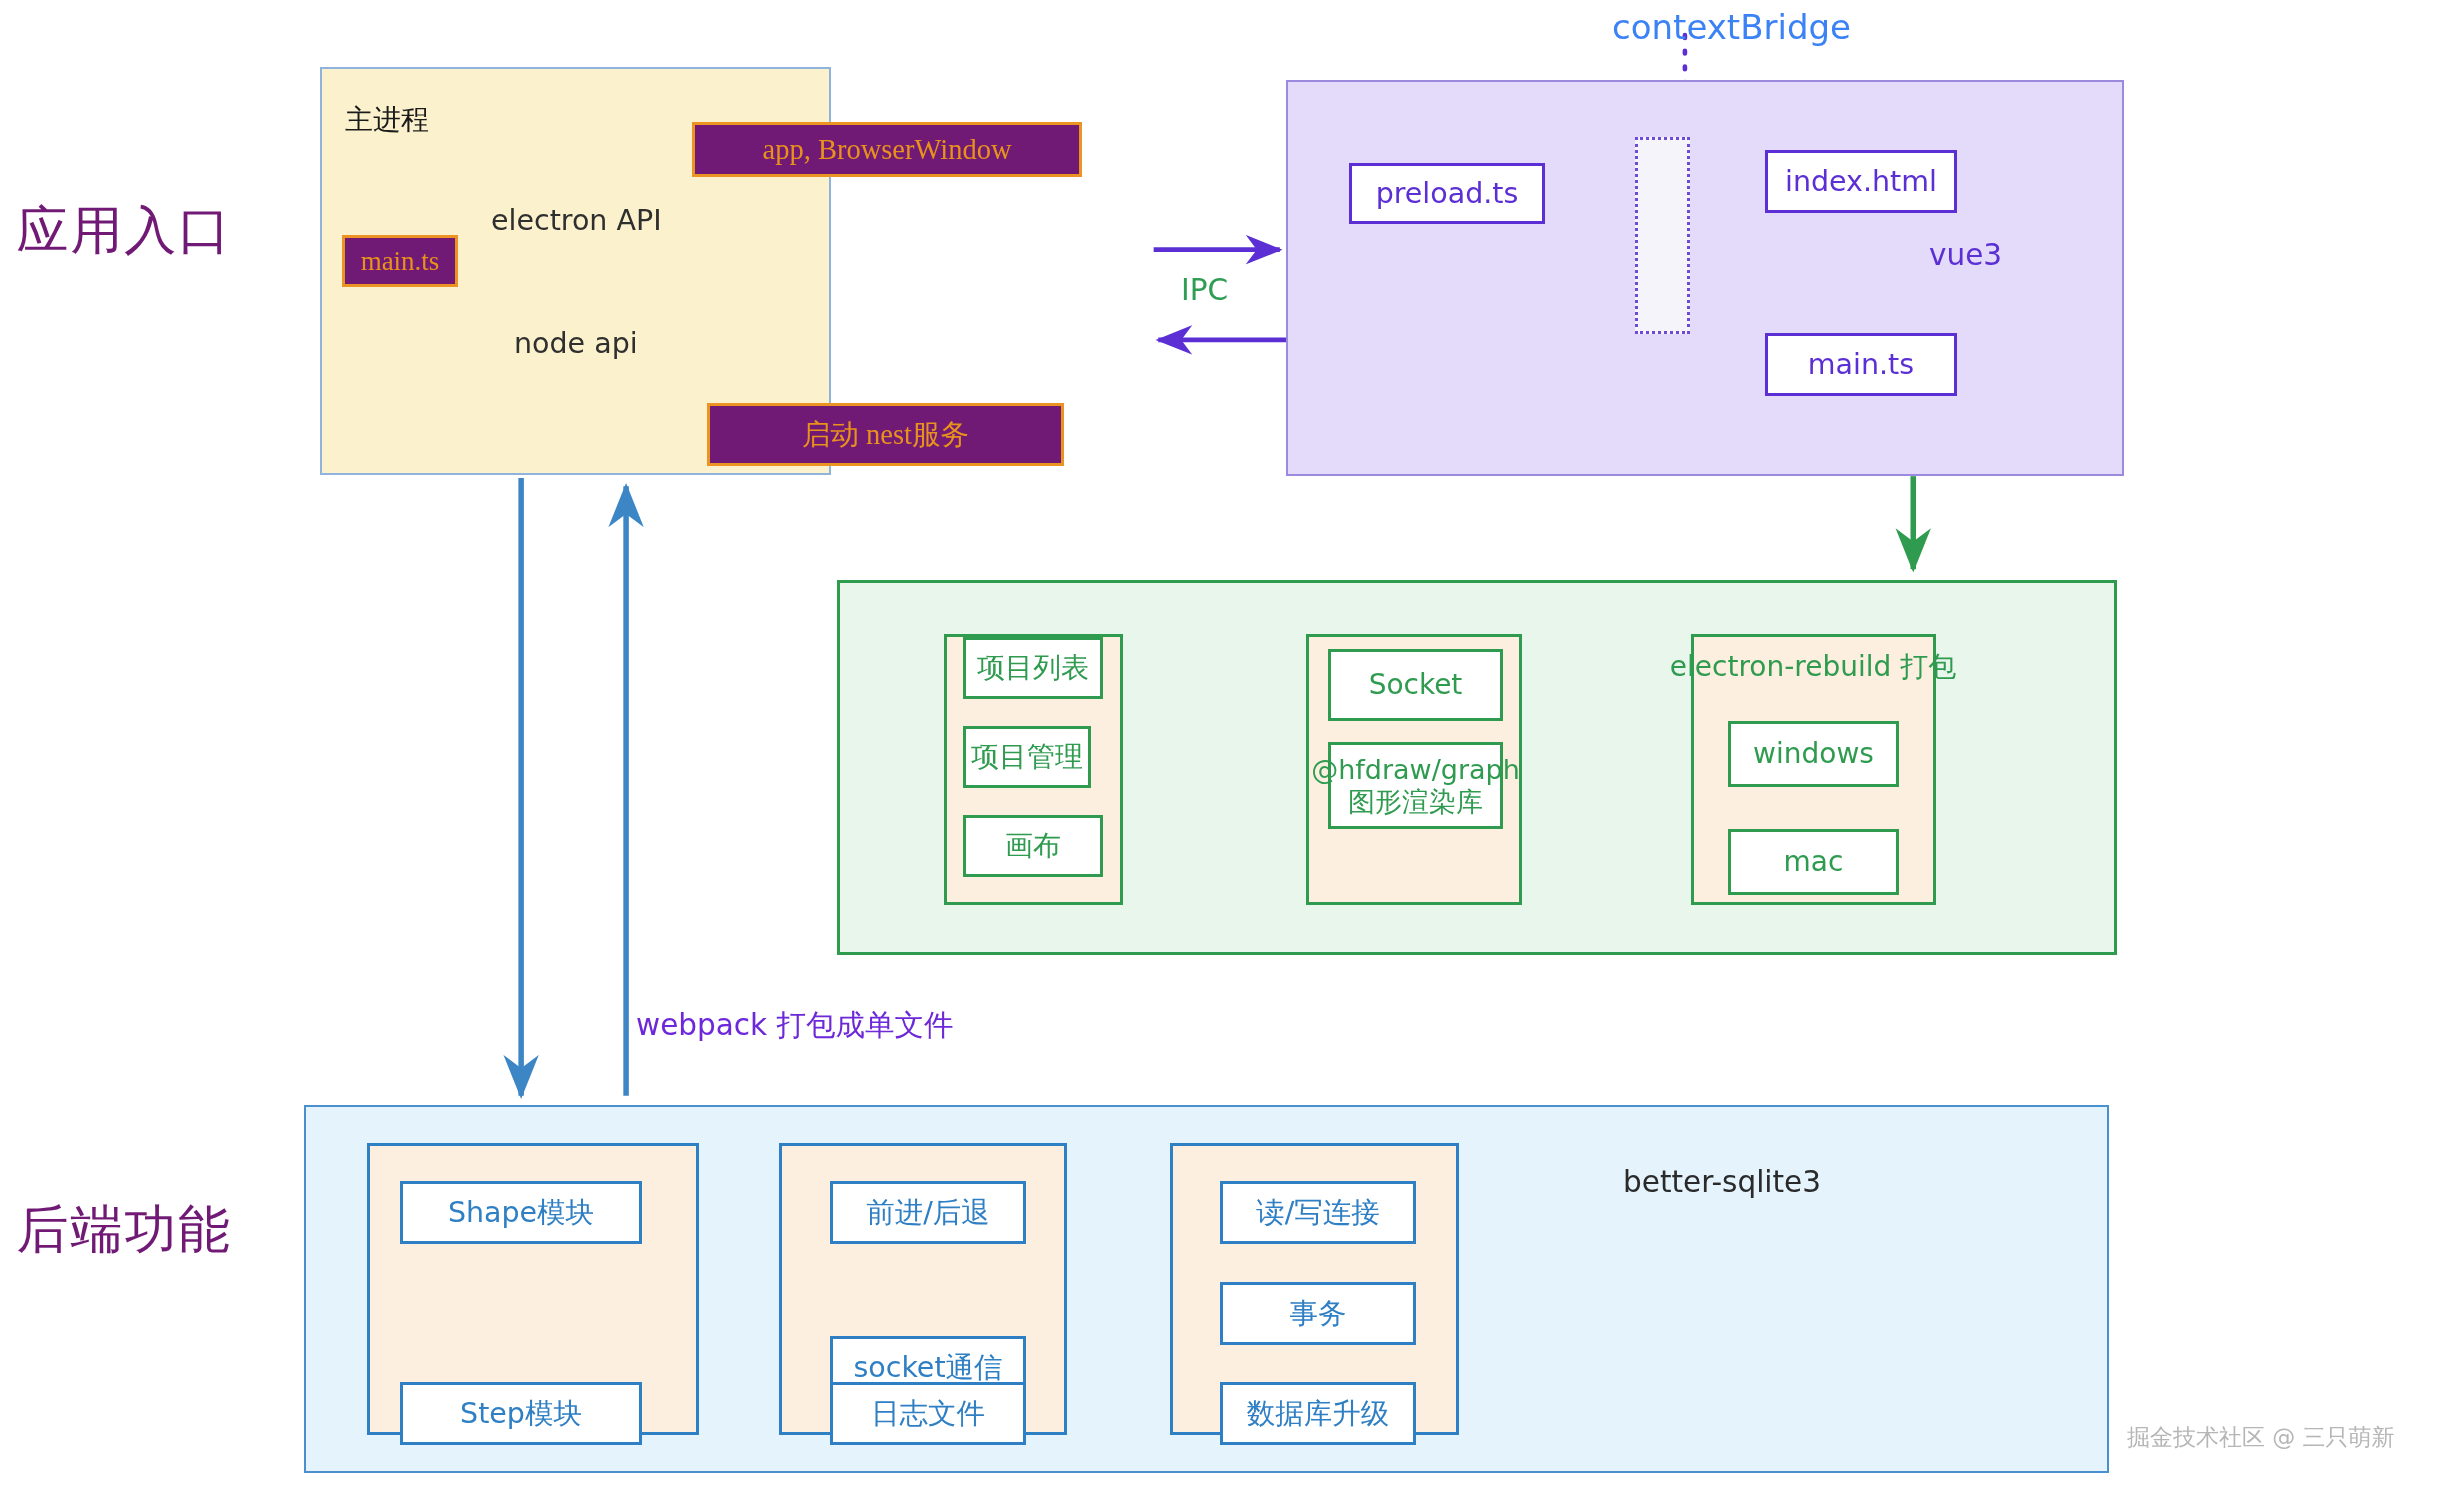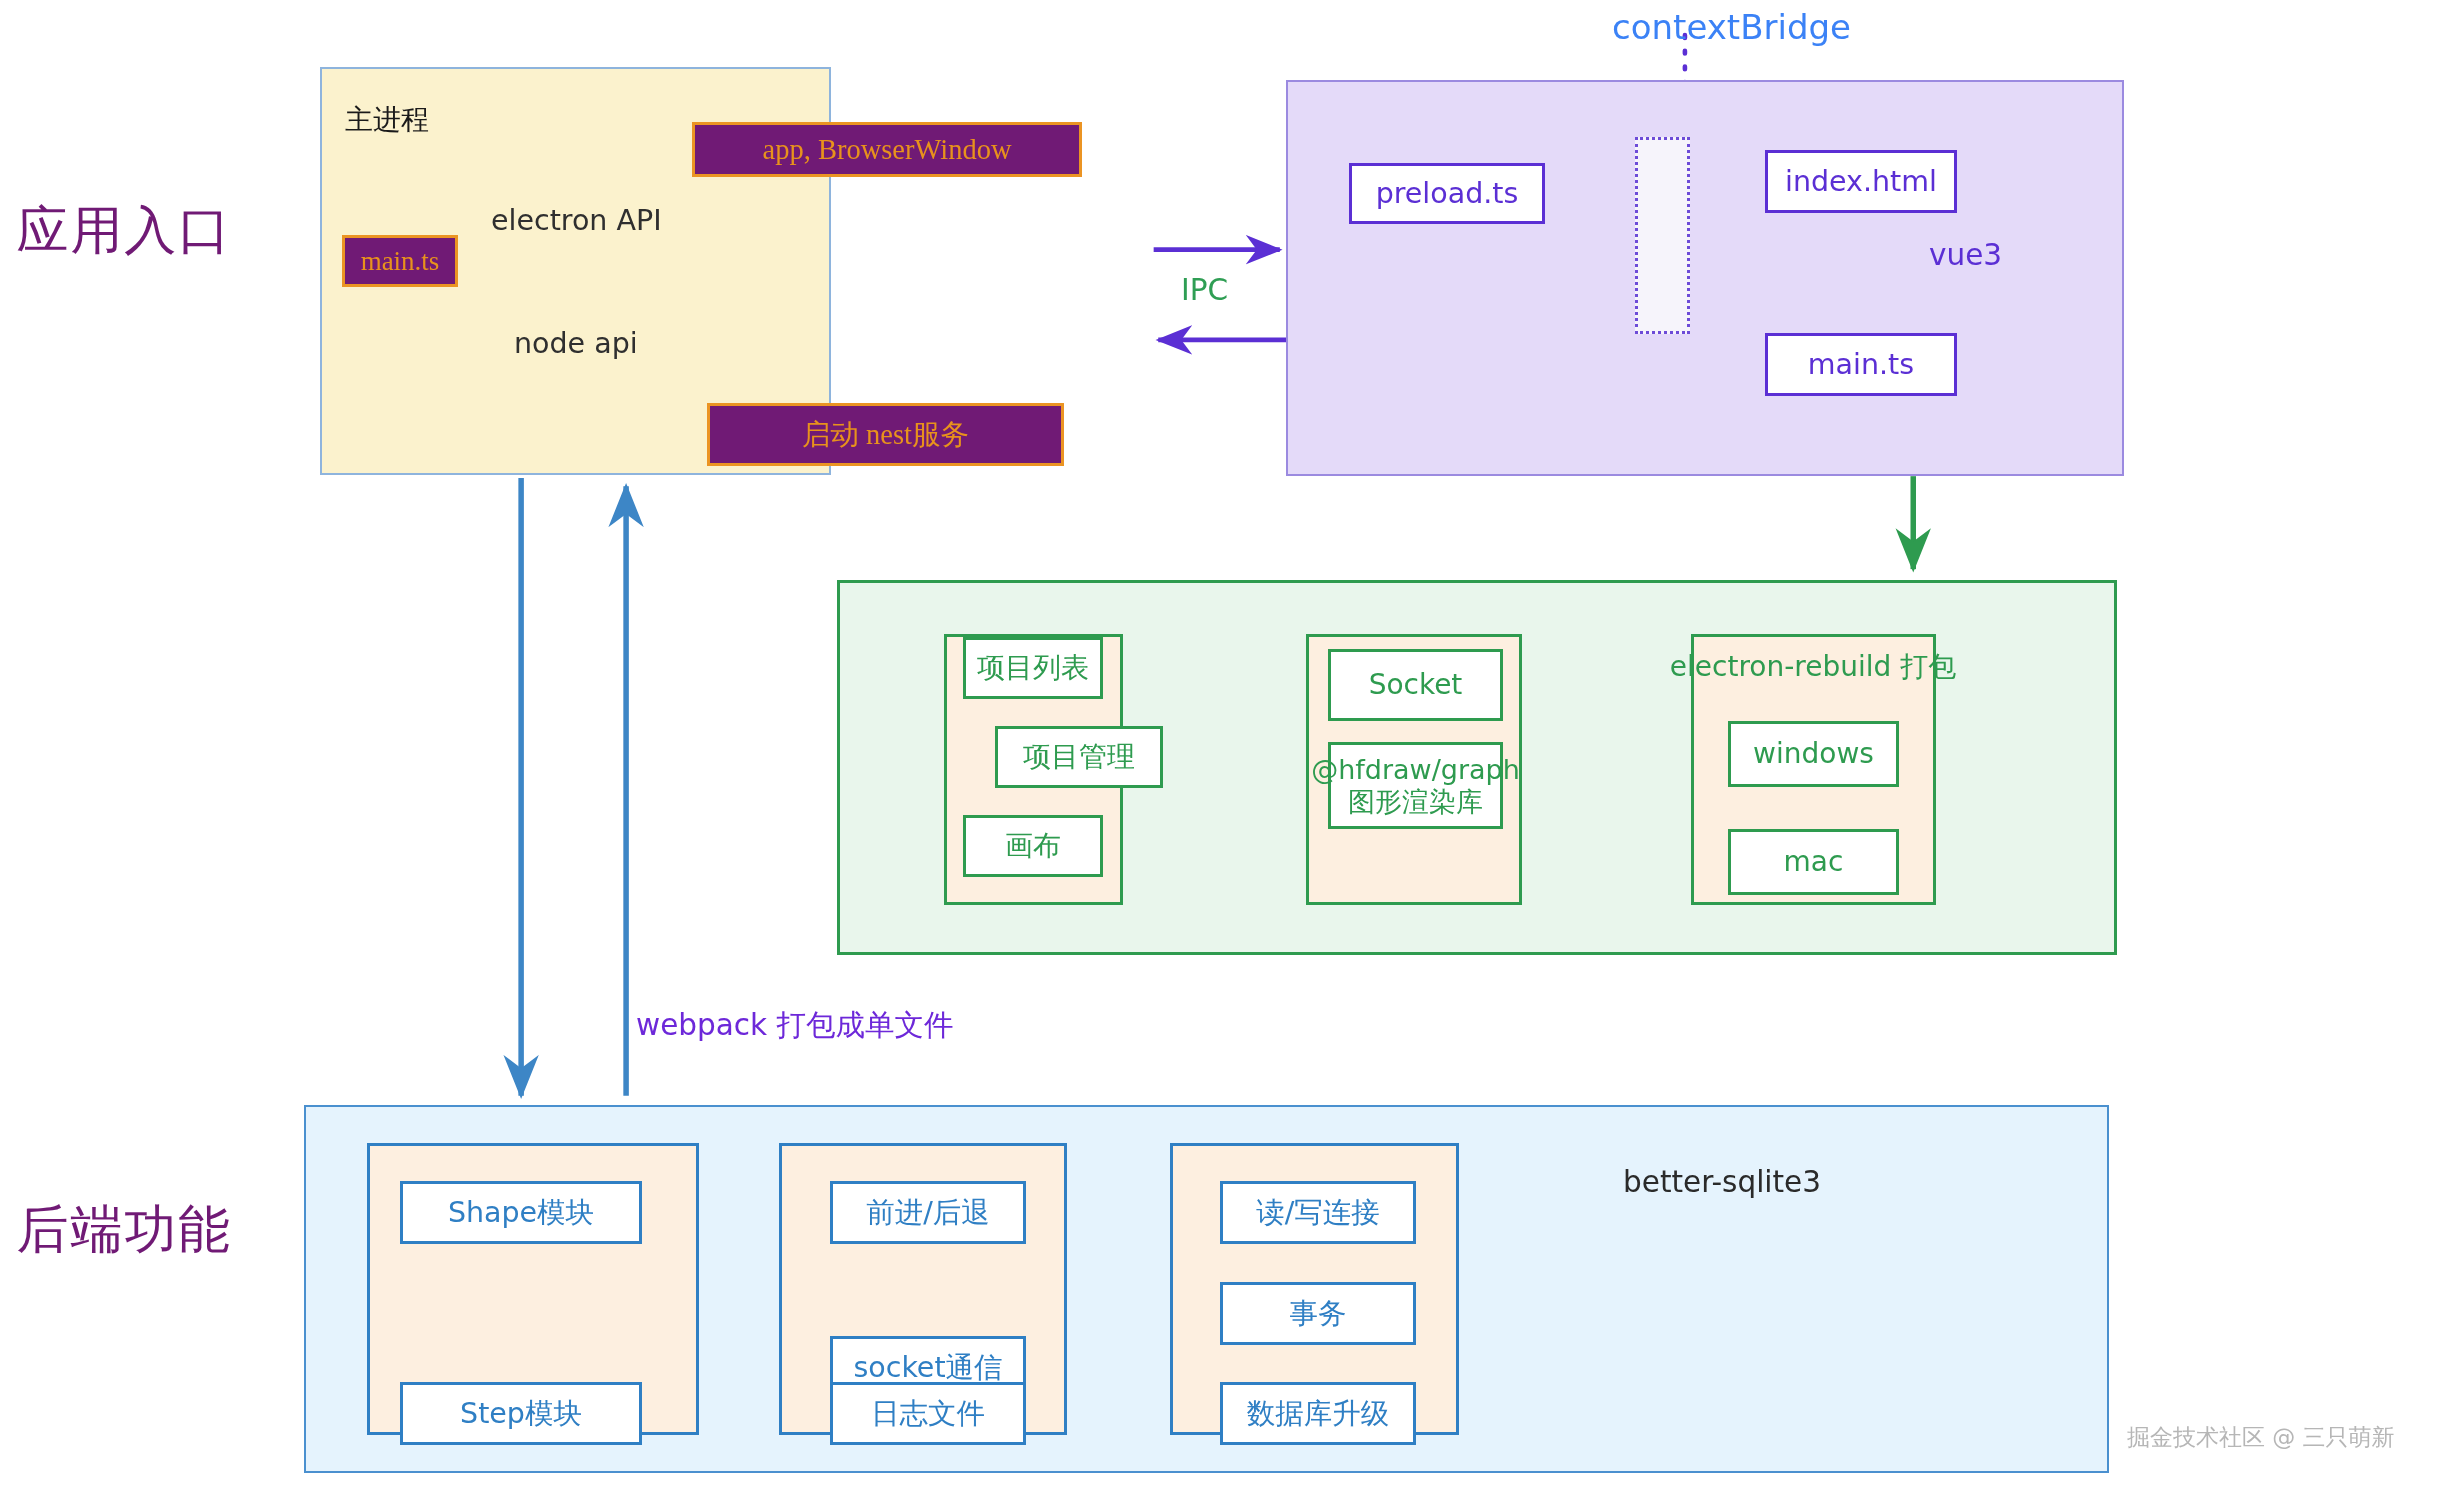--- a/index.html
+++ b/index.html
@@ -82,21 +82,21 @@
   .gcol-1{left:944px;top:634px;width:179px;height:271px;}
   .gcol-2{left:1306px;top:634px;width:216px;height:271px;}
   .gcol-3{left:1691px;top:634px;width:245px;height:271px;}
   .gbox{
     background:#ffffff;border:3.7px solid #2e9b4f;color:#2e9b4f;
     display:flex;align-items:center;justify-content:center;text-align:center;
     font-size:28px;line-height:1.18;
     font-family:"DejaVu Sans","Liberation Sans",sans-serif;
   }
   .g-list {left:963px;top:637px;width:140px;height:62px;}
-  .g-manage{left:995px;top:726px;width:168px;height:62px;}
+  .g-manage{left:963px;top:726px;width:128px;height:62px;}
   .g-canvas{left:963px;top:815px;width:140px;height:62px;}
   .g-socket{left:1328px;top:649px;width:175px;height:72px;}
   .g-graph {left:1328px;top:742px;width:175px;height:87px;flex-direction:column;font-size:27px;}
   .g-reb-title{
     left:1709px;top:645px;width:208px;height:44px;color:#2e9b4f;font-size:28px;
     display:flex;align-items:center;justify-content:center;white-space:nowrap;
     font-family:"DejaVu Sans","Liberation Sans",sans-serif;
   }
   .g-win{left:1728px;top:721px;width:171px;height:66px;}
   .g-mac{left:1728px;top:829px;width:171px;height:66px;}

